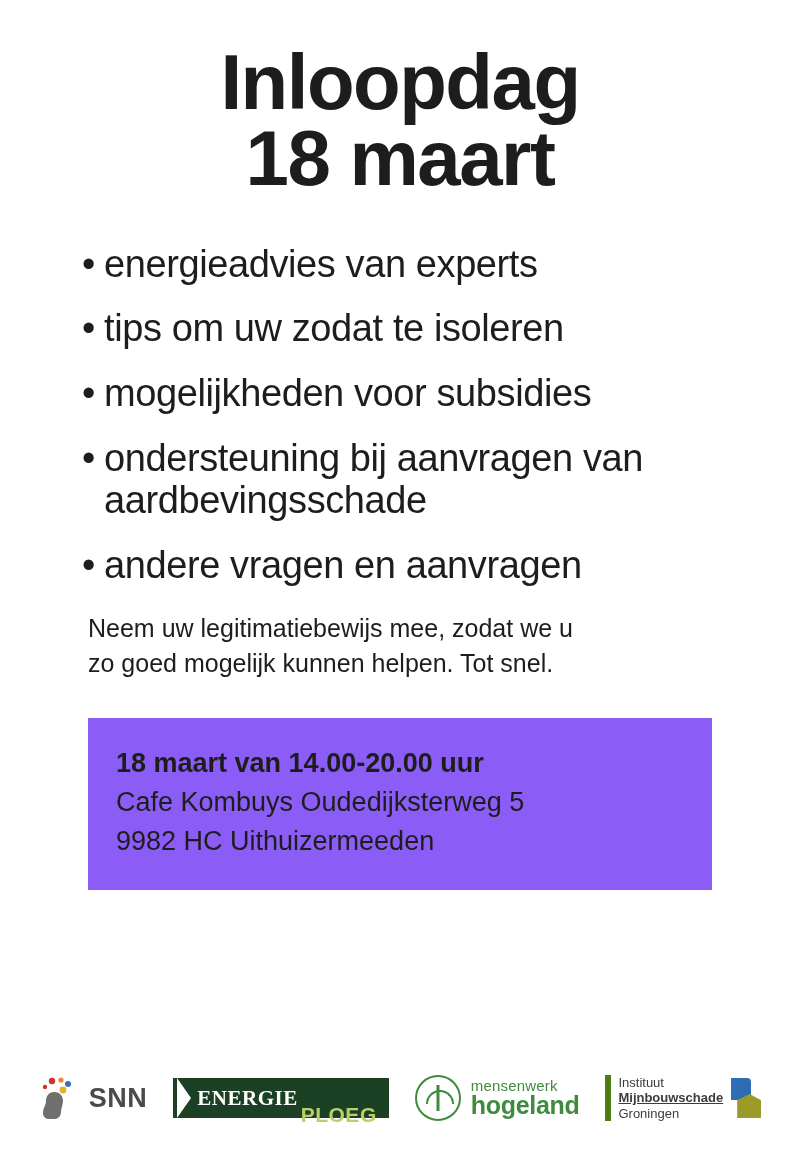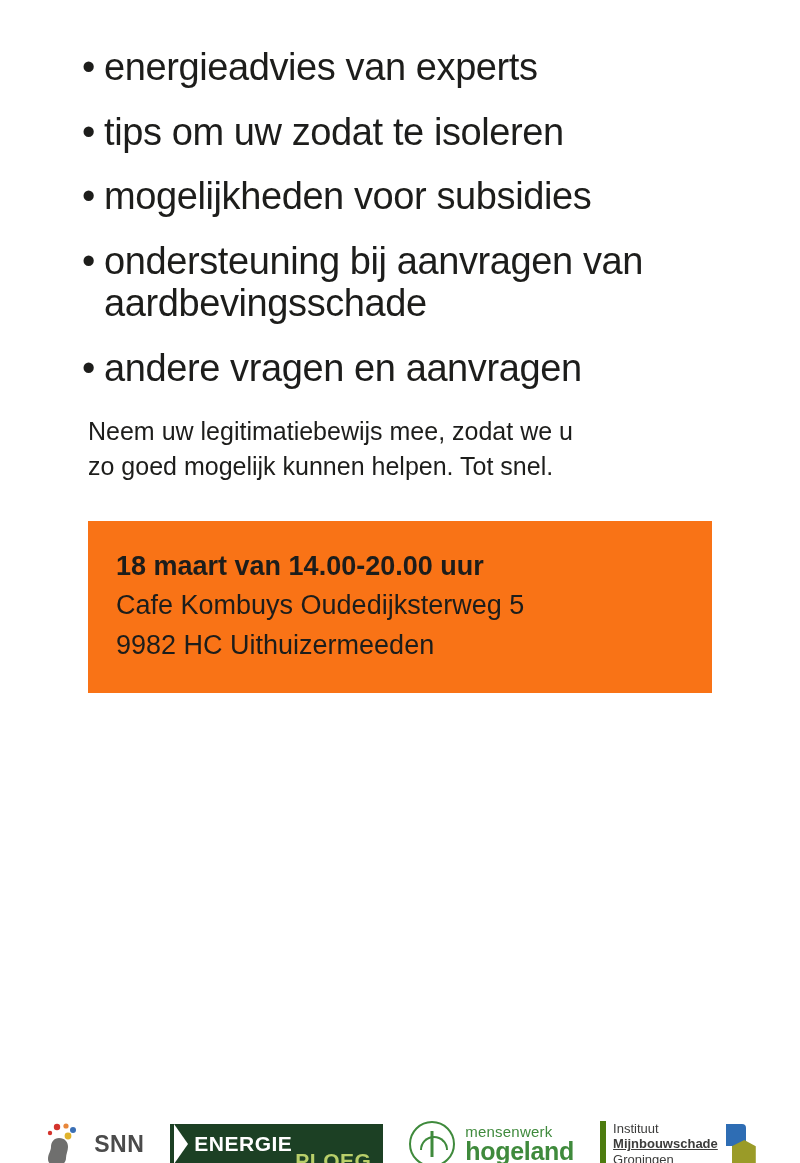--- a/index.html
+++ b/index.html
@@ -60,21 +60,21 @@
     padding: 0 28px;
     font-size: 25px;
     line-height: 1.38;
     color: #1d1d1b;
   }
   .note-line {
     display: block;
   }
   .infobox {
     margin: 38px 28px 0 28px;
-    background: #f97316;
+    background: #8b5cf6;
     padding: 26px 28px 28px 28px;
   }
   .info-line {
     display: block;
     font-size: 27px;
     line-height: 1.45;
     color: #1d1d1b;
   }
   .info-line.bold {
     font-weight: 700;
@@ -97,21 +97,21 @@
   
   .logo-snn {
     gap: 6px;
   }
   .snn-mark {
     position: relative;
     width: 46px;
     height: 46px;
   }
   .snn-text {
-    font-size: 23px;
+    font-size: 27px;
     font-weight: 700;
     color: #4b4b4b;
     letter-spacing: 0.5px;
   }
 
   
   .logo-energieploeg {
     background: #1c4024;
     color: #ffffff;
     height: 40px;
@@ -125,20 +125,21 @@
     height: 0;
     border-top: 20px solid transparent;
     border-bottom: 20px solid transparent;
     border-left: 14px solid #ffffff;
     margin-right: 6px;
   }
   .ep-word1 {
     font-size: 21px;
     font-weight: 700;
     letter-spacing: 0.5px;
+    font-family: Liberation Serif, serif;
   }
   .ep-word2 {
     font-size: 21px;
     font-weight: 700;
     letter-spacing: 0.5px;
     color: #b9cf6a;
     margin-left: 3px;
     margin-top: 33px;
   }
 
@@ -230,20 +231,24 @@
     height: 24px;
     background: #9a9b28;
     clip-path: polygon(0 100%, 0 26%, 52% 0, 100% 26%, 100% 100%);
   }
 </style>
 </head>
 <body>
 
 <div class="poster">
 
+  <div class="title">
+    <span class="title-line">Inloopdag</span>
+    <span class="title-line">18 maart</span>
+  </div>
 
   <div class="bullets">
     <div class="bullet">
       <span class="bullet-dot">•</span>
       <span class="bullet-text">energieadvies van experts</span>
     </div>
     <div class="bullet">
       <span class="bullet-dot">•</span>
       <span class="bullet-text">tips om uw zodat te isoleren</span>
     </div>

